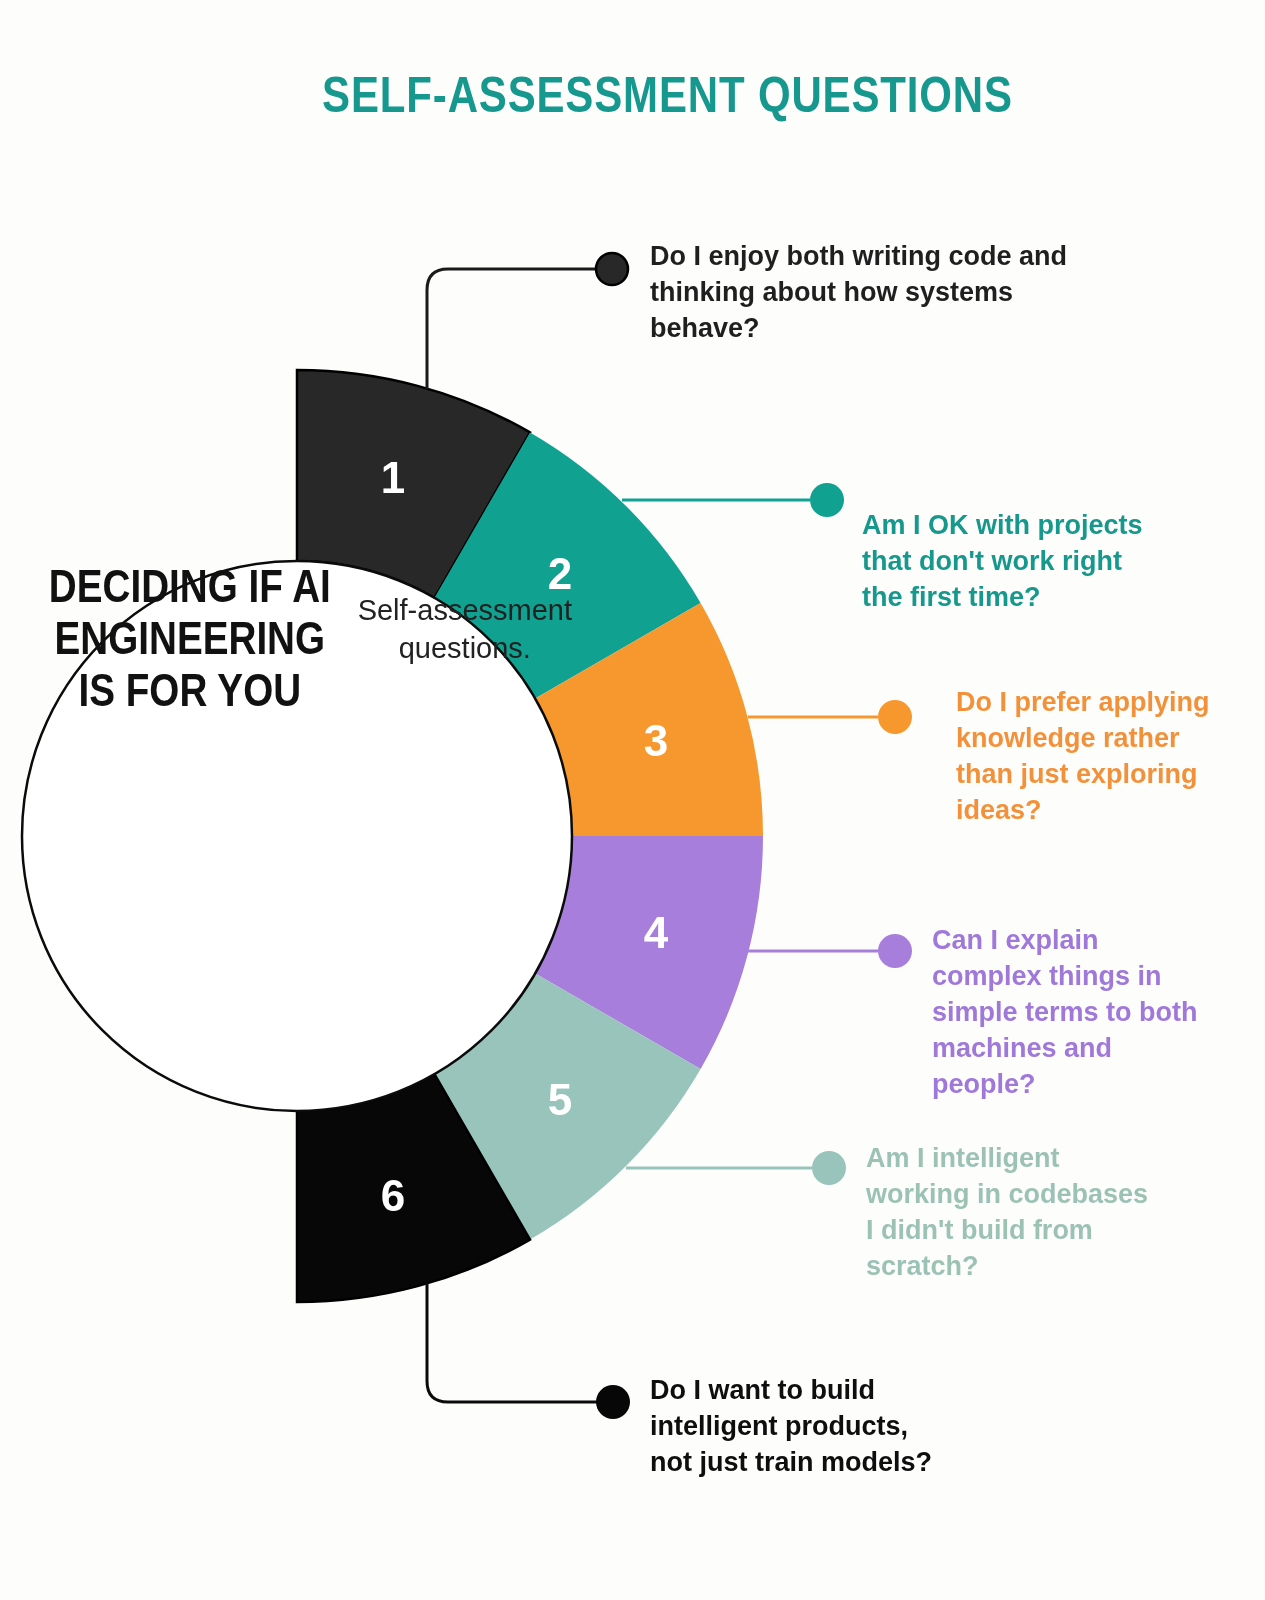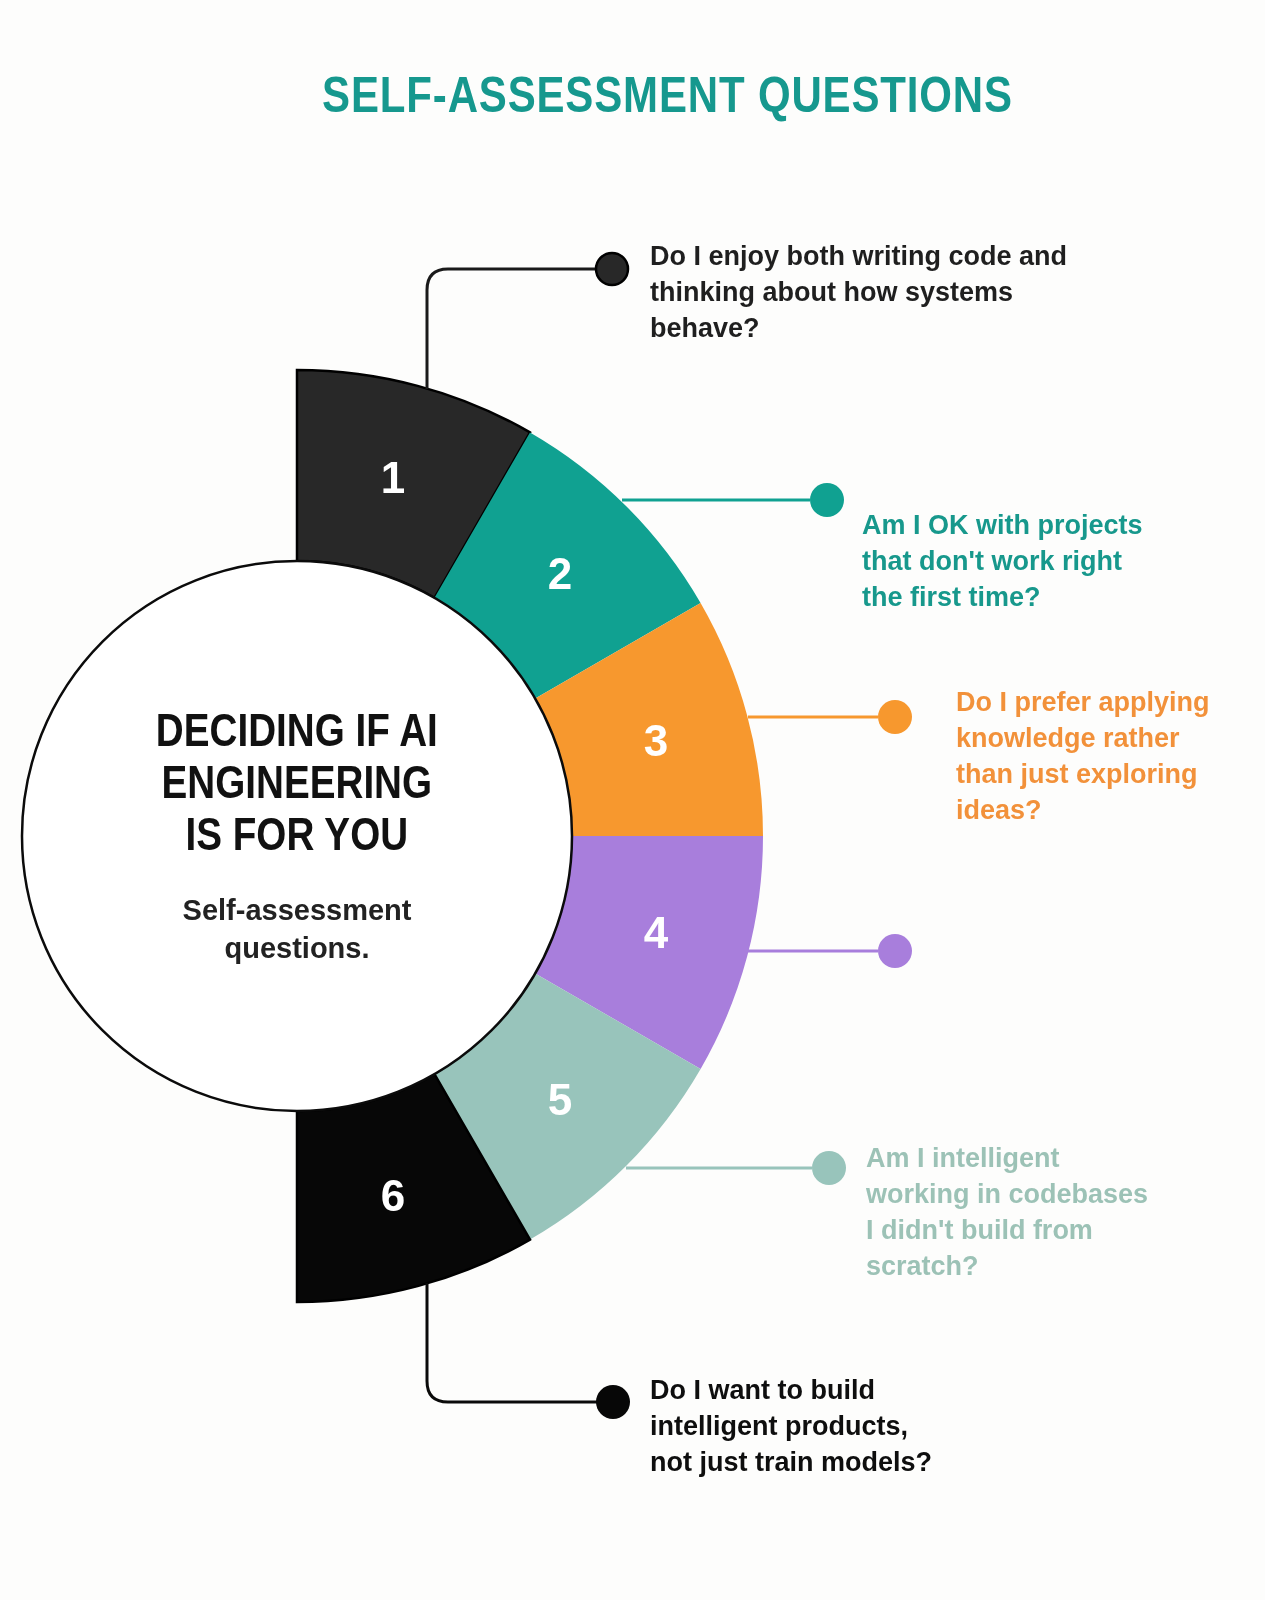--- a/index.html
+++ b/index.html
@@ -19,31 +19,31 @@
     white-space:pre-line;
   }
   svg.graphic{position:absolute;left:0;top:0;}
   .seg-num{
     font-family:"Liberation Sans", sans-serif;
     font-size:44px;font-weight:700;fill:#ffffff;
     text-anchor:middle;dominant-baseline:middle;
   }
   .center-text{
     position:absolute;left:22px;top:561px;width:550px;height:550px;
-    display:flex;flex-direction:column;align-items:center;justify-content:center;
+    display:flex;flex-direction:row;align-items:flex-start;justify-content:center;
     text-align:center;
   }
   .center-heading{
     font-size:46px;font-weight:800;color:#111111;line-height:1.13;
     letter-spacing:0;
     transform:scaleX(.84);transform-origin:50% 50%;
     white-space:pre-line;
   }
   .center-sub{
-    margin-top:30px;font-size:29px;font-weight:700;color:#222222;
+    margin-top:30px;font-size:29px;font-weight:400;color:#222222;
     line-height:1.32;white-space:pre-line;
   }
   .question{
     position:absolute;font-size:27px;line-height:36px;font-weight:700;
     white-space:pre-line;
   }
   .q1{left:650px;top:238px;width:440px;color:#1f1f1f;}
   .q2{left:862px;top:467px;width:340px;color:#17988c;margin-top:40px;}
   .q3{left:932px;top:684px;width:310px;color:#f2913a;margin-left:24px;}
   .q4{left:932px;top:922px;width:310px;color:#9f78da;}
@@ -101,20 +101,25 @@
   <div class="question q1">Do I enjoy both writing code and
 thinking about how systems
 behave?</div>
   <div class="question q2">Am I OK with projects
 that don't work right
 the first time?</div>
   <div class="question q3">Do I prefer applying
 knowledge rather
 than just exploring
 ideas?</div>
+  <div class="question q4">Can I explain
+complex things in
+simple terms to both
+machines and
+people?</div>
   <div class="question q5">Am I intelligent
 working in codebases
 I didn't build from
 scratch?</div>
   <div class="question q6">Do I want to build
 intelligent products,
 not just train models?</div>
 
 </div>
 

